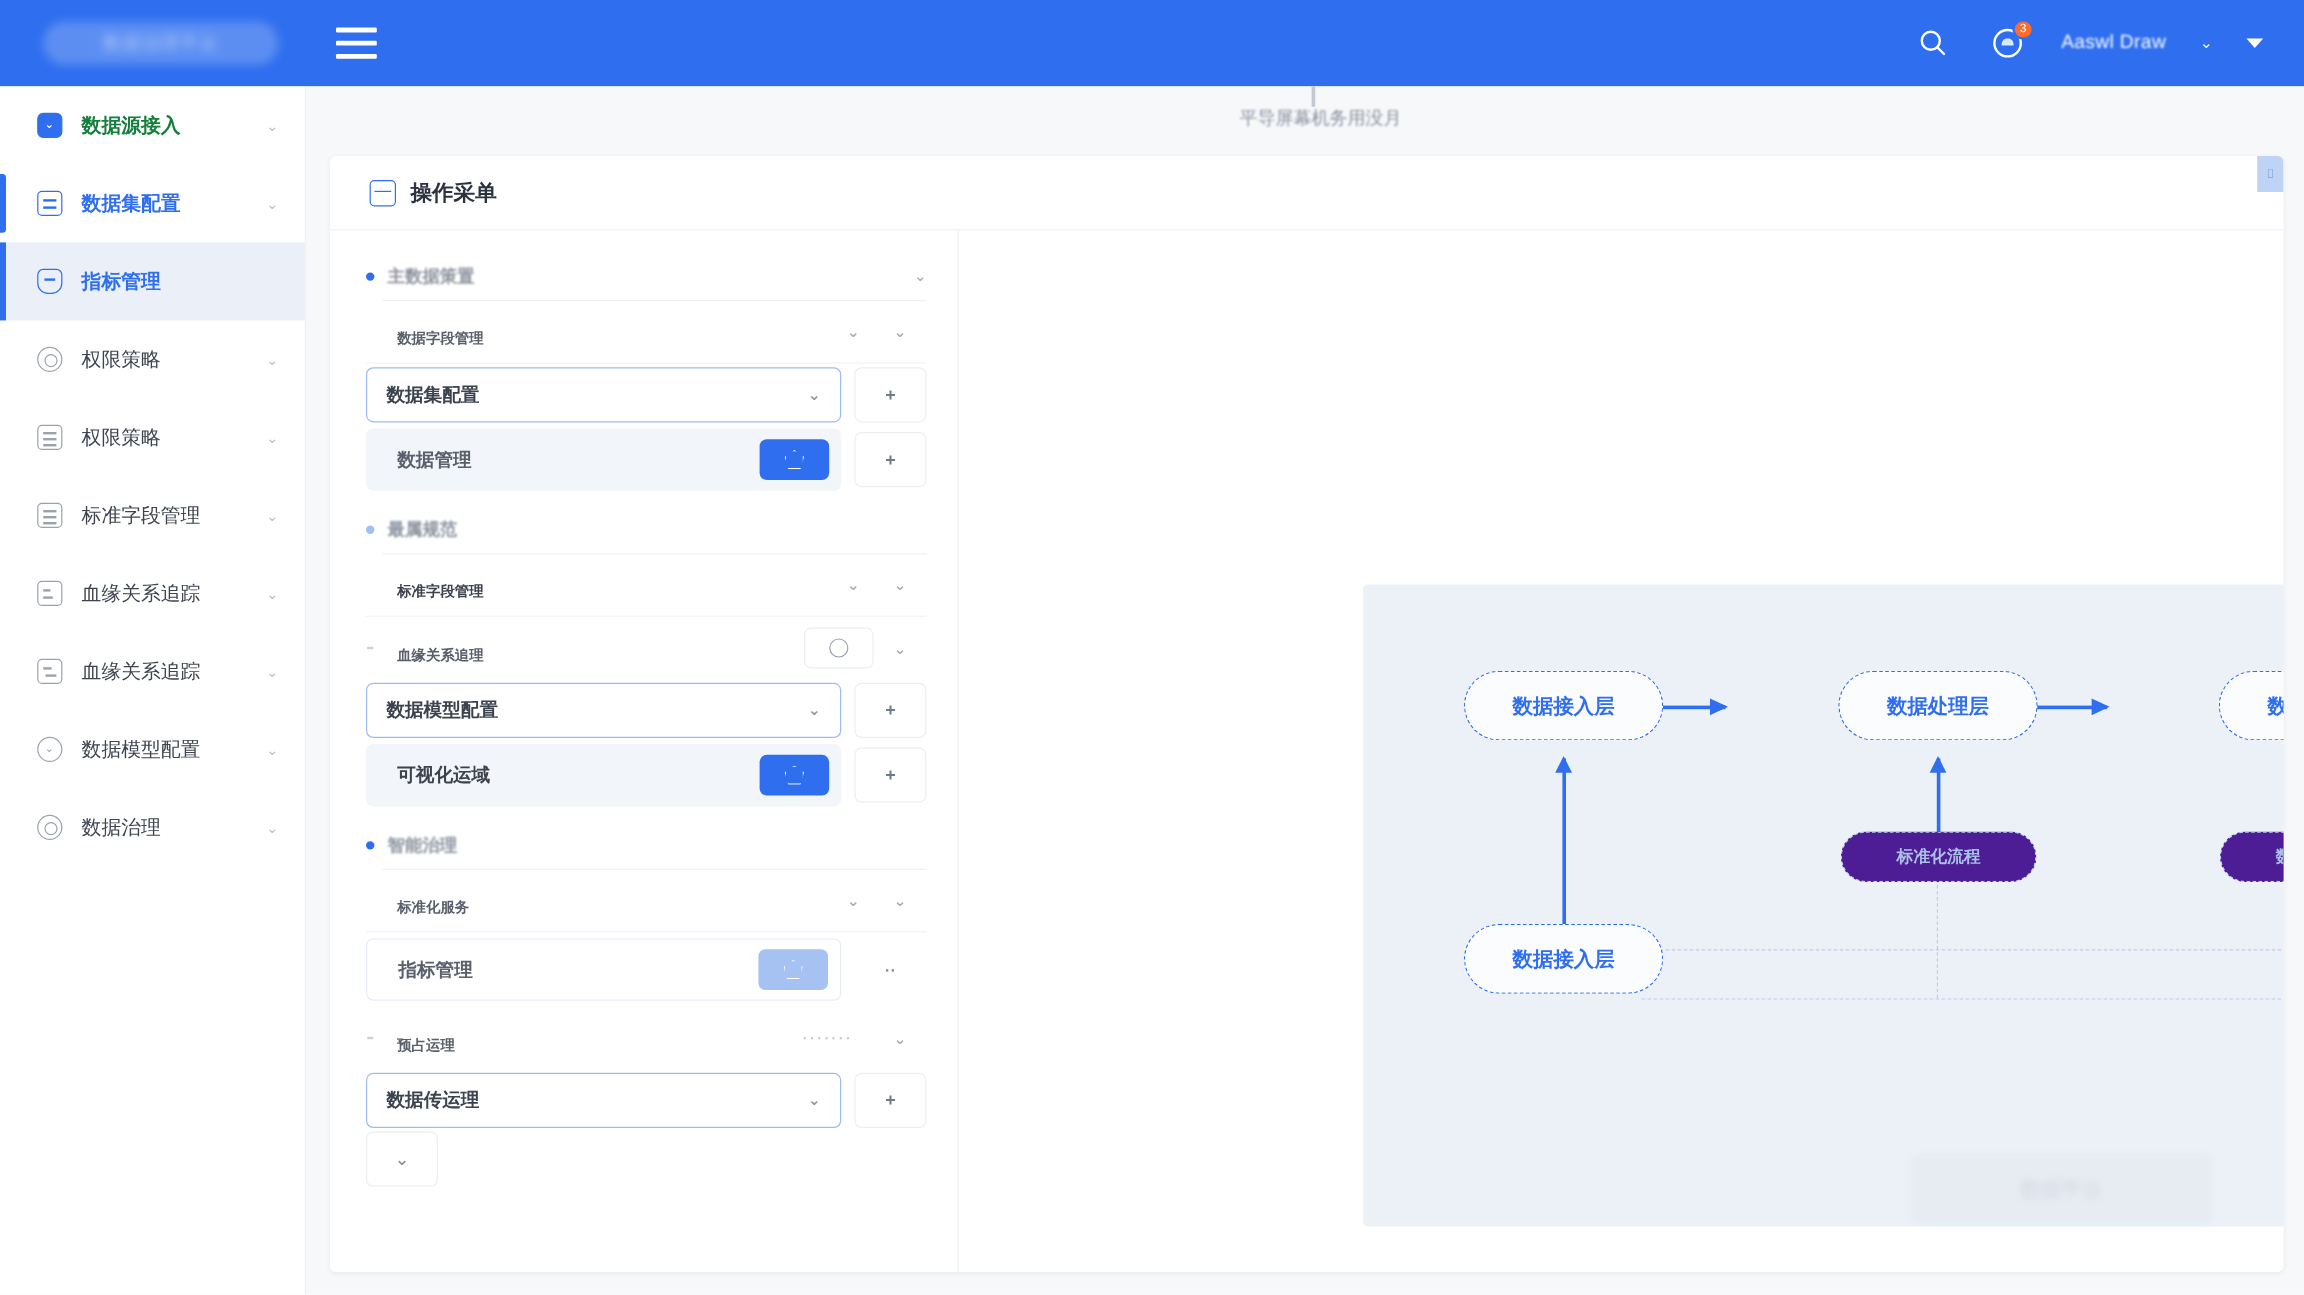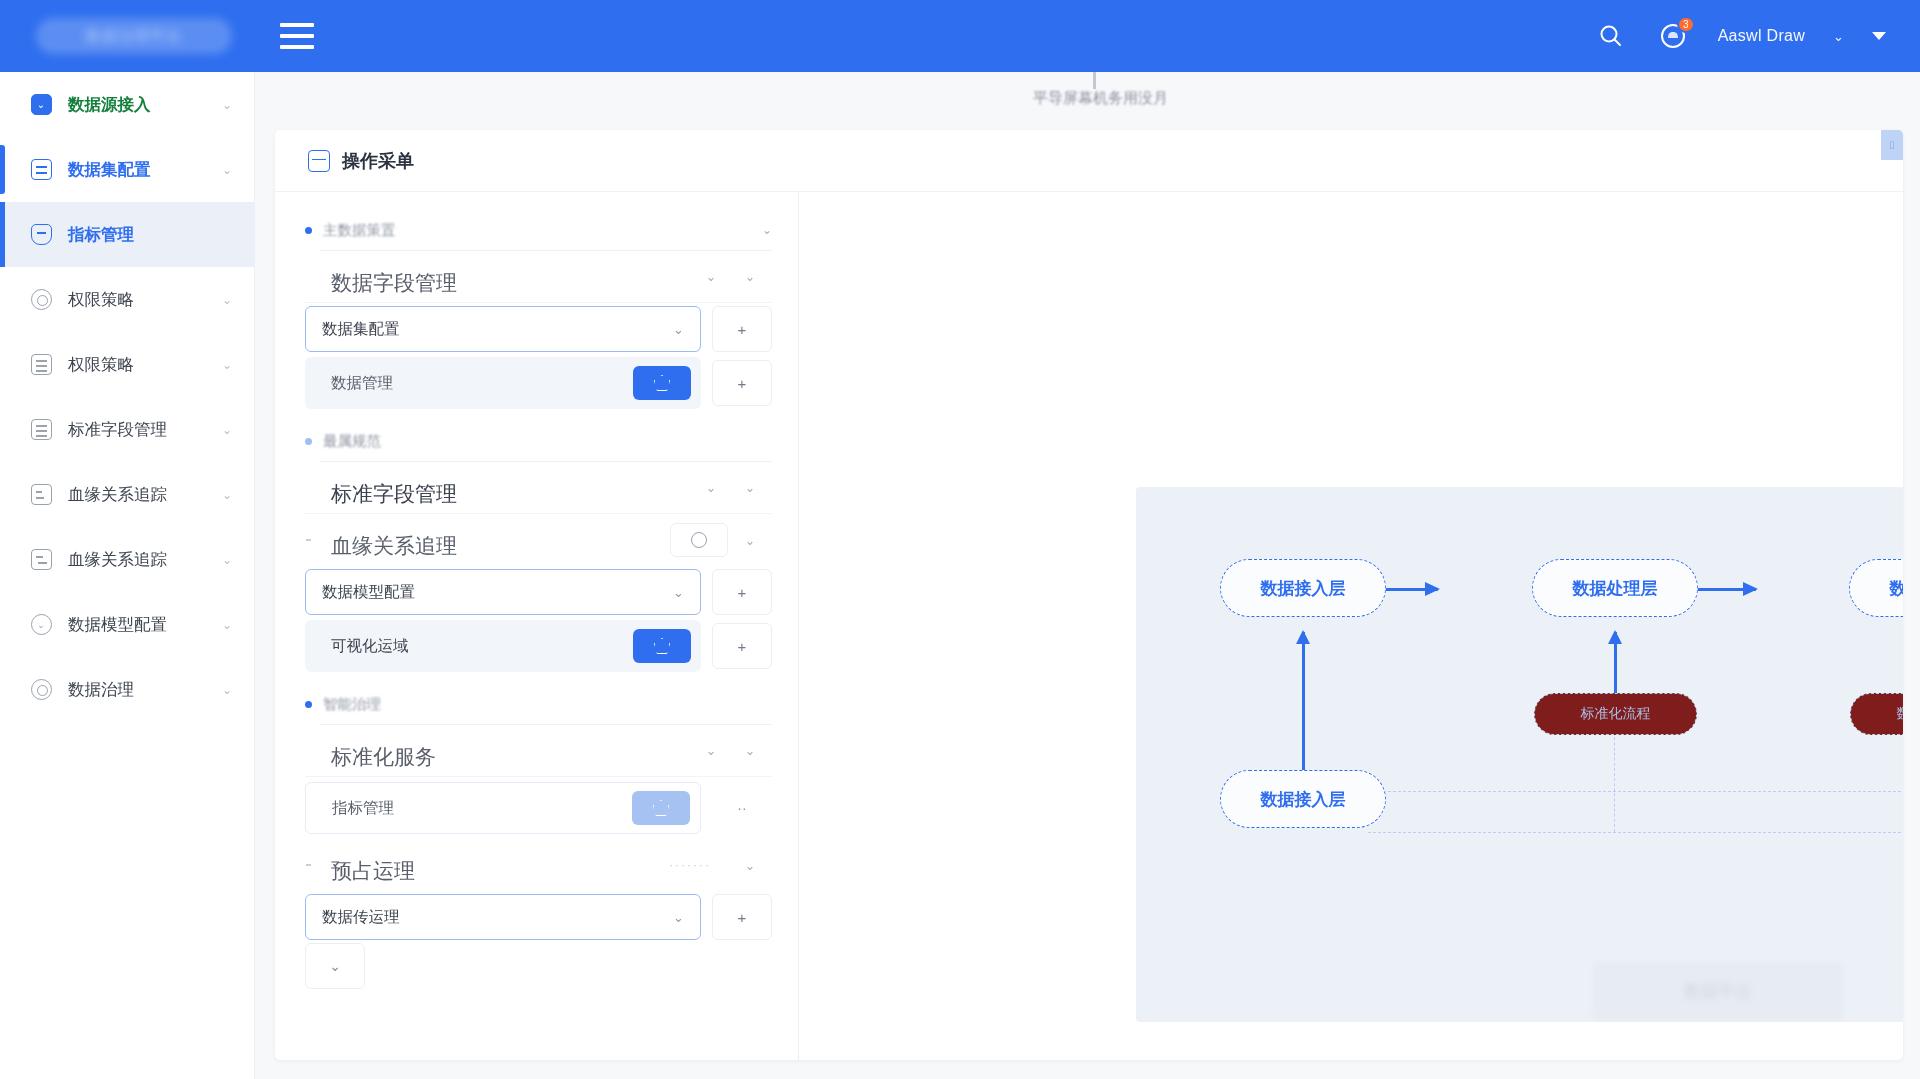--- a/index.html
+++ b/index.html
@@ -92,32 +92,32 @@
   .panel-head .ph-ico i { position: absolute; left: 3px; right: 3px; top: 8px; height: 1.8px; background: #2f6fef; }
   .panel-head .ph-title { font-size: 18px; font-weight: bold; color: #2c3340; }
   .panel-tab {
     position: absolute; right: 0; top: 0; width: 22px; height: 30px;
     background: #bed3f5; display: flex; align-items: center; justify-content: center;
     color: #6b8fd0; font-size: 11px; cursor: pointer;
   }
   .v-divider { position: absolute; left: 523px; top: 62px; bottom: 0; width: 1px; background: #eceef1; }
 
   
-  .listcol { position: absolute; left: 0; top: 62px; width: 523px; bottom: 0; padding: 22px 26px 0 30px; overflow: hidden; }
+  .listcol { position: absolute; left: 0; top: 62px; width: 523px; bottom: 0; padding: 22px 26px 0 30px; overflow: hidden; font-weight: bold; }
   .grp-head { display: flex; align-items: center; height: 32px; }
   .grp-dot { width: 7px; height: 7px; border-radius: 50%; background: #2f6fef; margin-right: 11px; }
   .grp-dot.pale { background: #9fc0f2; }
   .grp-title { font-size: 14.5px; color: #8d94a0; filter: blur(0.8px); flex: 1; }
   .grp-act { color: #a8aeb9; font-size: 12px; cursor: pointer; }
   .grp-rule { height: 1px; background: #eef0f3; margin: 4px 0 0 14px; }
 
   .row { display: flex; align-items: center; height: 52px; padding-left: 14px; position: relative; }
   .row.plain { border-bottom: 1px solid #f2f3f6; }
   .row .rw-dash { position: absolute; left: 1px; width: 5px; height: 1.5px; background: #c9cfd8; }
-  .row .rw-label { flex: 1; font-size: 21px; color: #59606c; padding-left: 12px; filter: blur(0.55px); margin-top: 12px; }
+  .row .rw-label { flex: 1; font-size: 12px; color: #59606c; padding-left: 12px; filter: blur(0.55px); margin-top: 12px; }
   .row .rw-label.sharp { filter: none; color: #3c434f; }
   .row .rw-chev { width: 34px; text-align: center; color: #a6acb7; font-size: 12.5px; cursor: pointer; }
   .row .rw-chev2 { width: 44px; text-align: center; color: #a6acb7; font-size: 12.5px; cursor: pointer; }
   .row .rw-dots { width: 76px; text-align: center; color: #c2c8d2; font-size: 12px; letter-spacing: 2px; }
 
   .boxrow { display: flex; align-items: center; gap: 11px; margin: 3px 0; }
   .inputbox {
     flex: 1; height: 46px; border: 1.4px solid #9dbcf2; border-radius: 6px;
     display: flex; align-items: center; padding: 0 16px; background: #fff;
   }
@@ -151,21 +151,21 @@
   .diagwrap { position: absolute; left: 523px; top: 62px; right: 0; bottom: 0; }
   .diagram {
     position: absolute; left: 338px; top: 295px; width: 980px; height: 535px;
     background: #ecf1f7; border-radius: 4px;
   }
   .node {
     position: absolute; border: 1.8px dashed #2f6fef; border-radius: 30px;
     background: #fbfcfe; display: flex; align-items: center; justify-content: center;
     color: #2f6fef; font-weight: bold; font-size: 17px; cursor: pointer;
   }
-  .node.faded { border-color: #b9cdf0; color: #aabfe4; font-weight: normal; font-size: 14px; background: #7f1d1d; border-width: 1.4px; }
+  .node.faded { border-color: #b9cdf0; color: #aabfe4; font-weight: bold; font-size: 14px; background: #4c1d95; border-width: 1.4px; }
   .arrow-h { position: absolute; height: 2.5px; background: #2f6fef; }
   .arrow-h::after {
     content:""; position:absolute; right:-2px; top:-6px;
     border-left: 15px solid #2f6fef; border-top: 7.5px solid transparent; border-bottom: 7.5px solid transparent;
   }
   .arrow-v { position: absolute; width: 2.5px; background: #2f6fef; }
   .arrow-v.up::before {
     content:""; position:absolute; top:-2px; left:-6px;
     border-bottom: 14px solid #2f6fef; border-left: 7.5px solid transparent; border-right: 7.5px solid transparent;
   }

